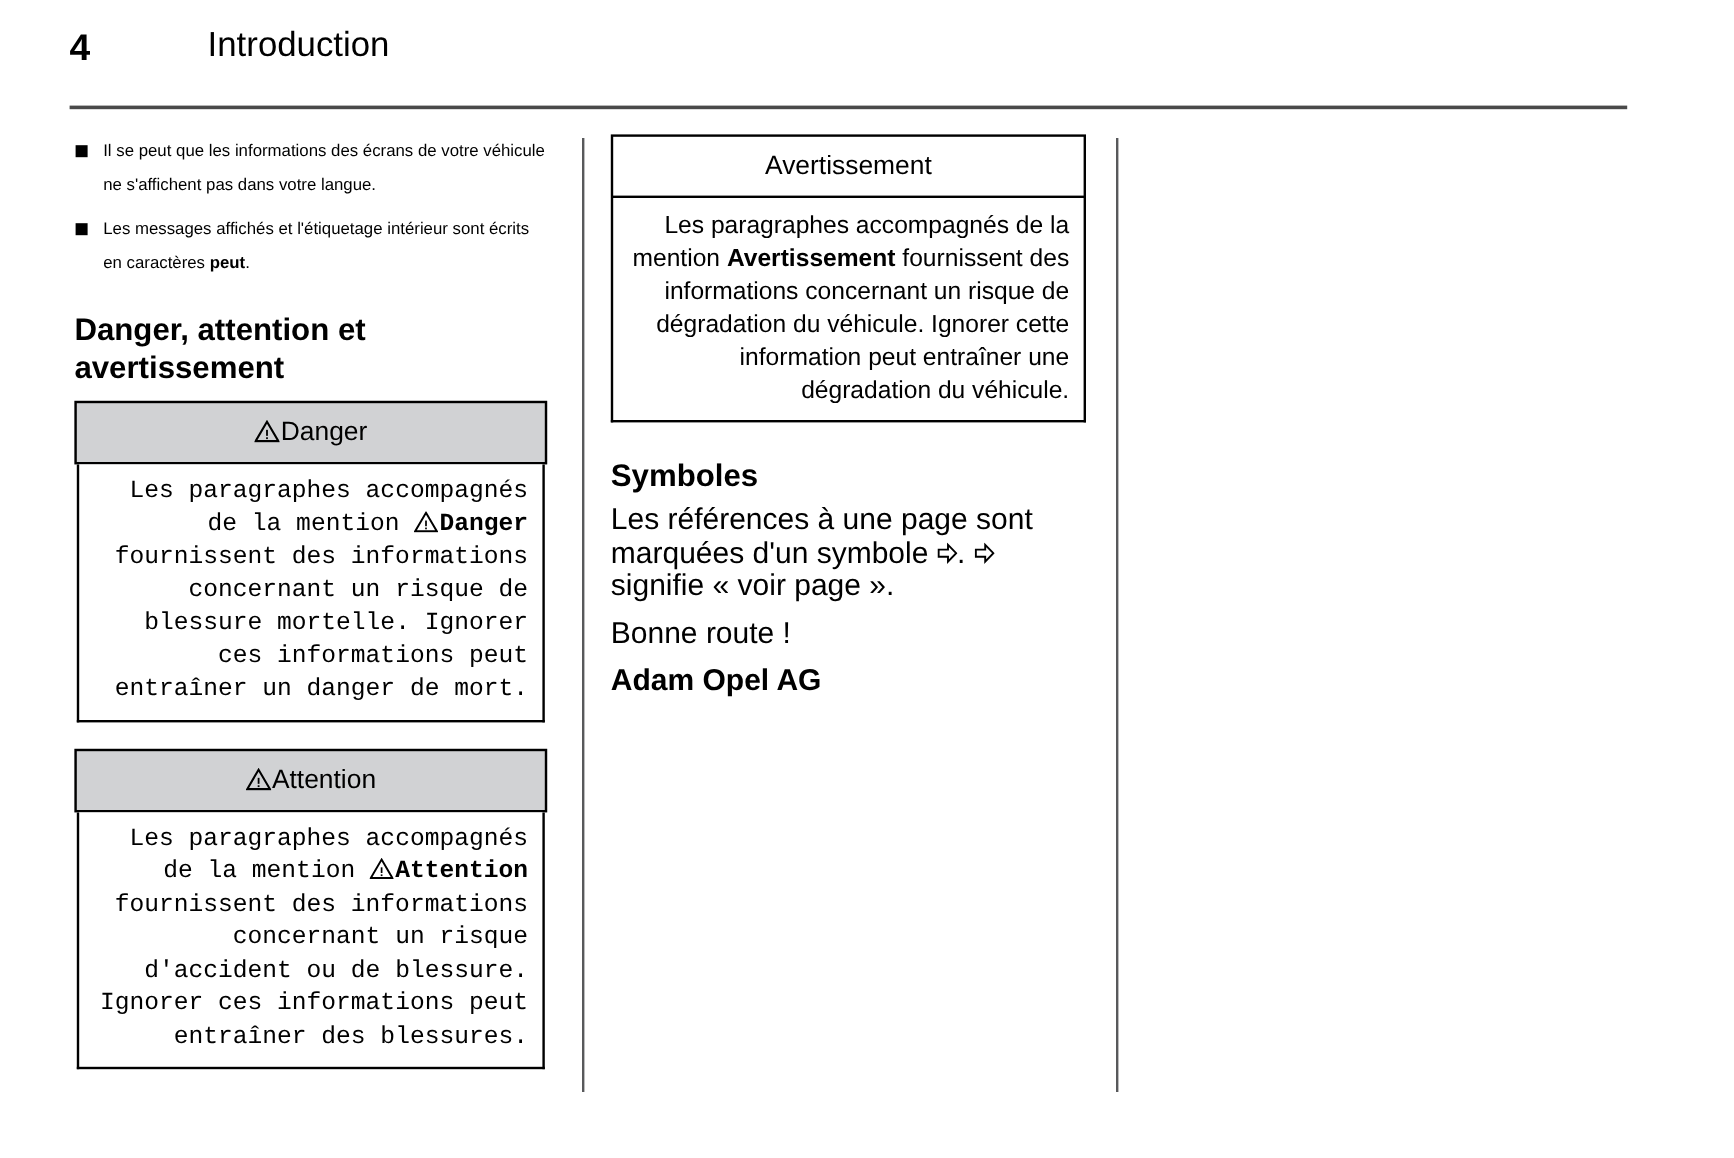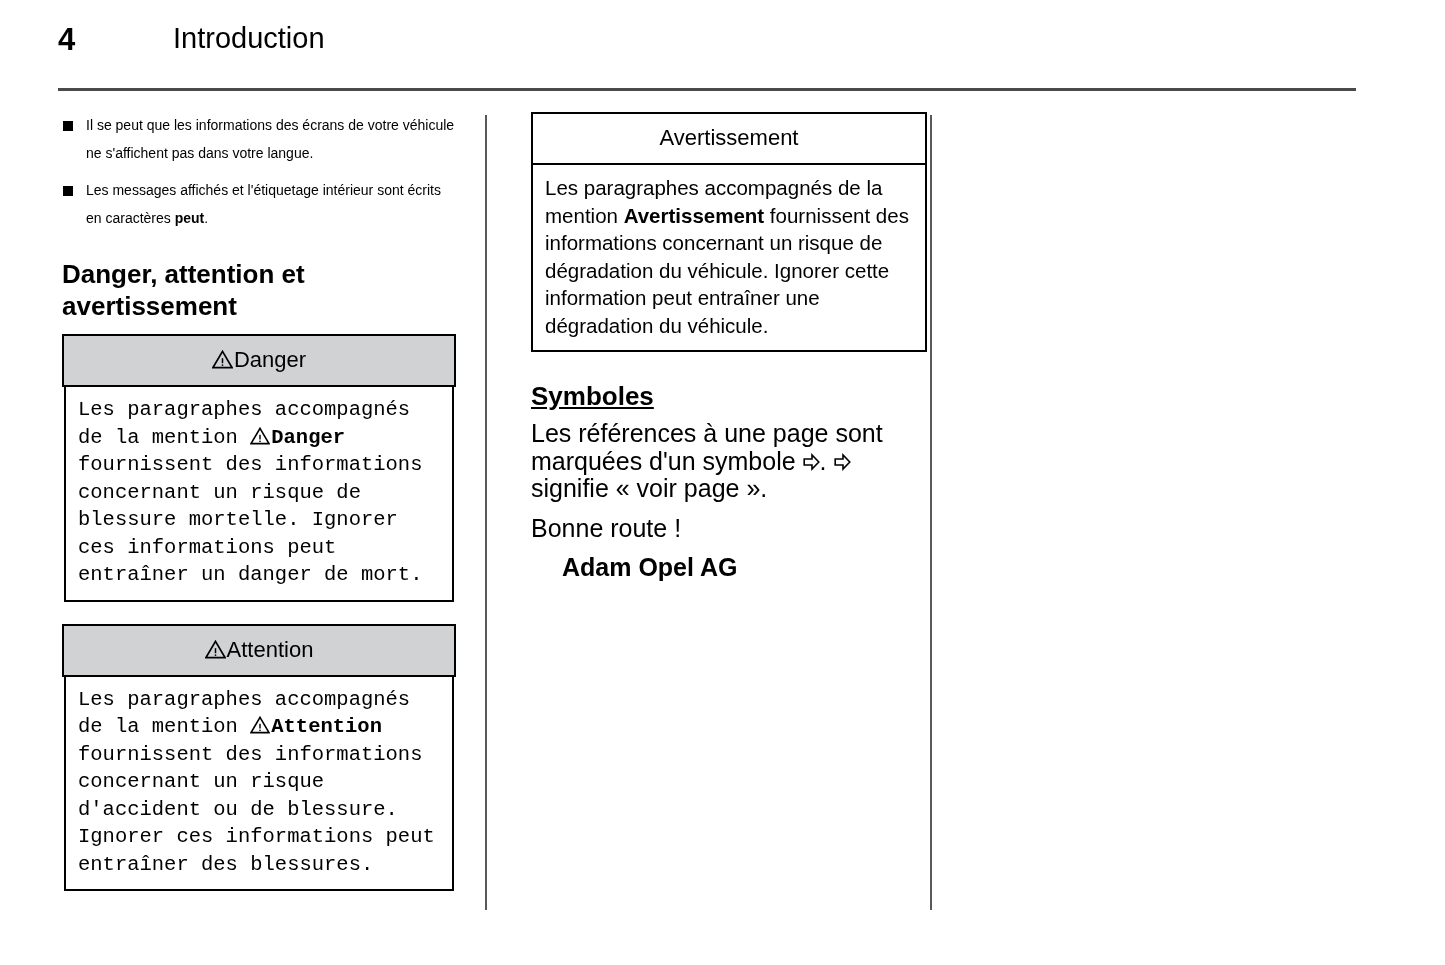--- a/index.html
+++ b/index.html
@@ -59,21 +59,21 @@
   }
   .col-divider.d1 { left: 485px; }
   .col-divider.d2 { left: 930px; }
 
   
   .col {
     position: absolute;
     top: 112px;
   }
   .col-left  { left: 62px;  width: 394px; }
-  .col-mid   { left: 531px; width: 396px; }
+  .col-mid   { left: 509px; width: 396px; }
 
   
   .bullet-list {
     margin: 0;
     padding: 0;
     list-style: none;
   }
   .bullet-item {
     position: relative;
     padding-left: 24px;
@@ -92,21 +92,21 @@
   }
 
   
   .section-heading {
     font-size: 26px;
     font-weight: 700;
     line-height: 32px;
     margin: 0;
   }
   .heading-danger { margin-top: 26px; margin-bottom: 12px; }
-  .heading-symboles { margin-top: 0; margin-bottom: 8px; text-decoration: underline; }
+  .heading-symboles { margin-top: 0; margin-bottom: 8px; }
 
   
   .notice {
     margin-bottom: 22px;
   }
   .notice-head {
     border: 2px solid #000;
     text-align: center;
     font-size: 22px;
     font-weight: 400;
@@ -117,38 +117,39 @@
   .notice-head.shaded { background: #d1d2d4; }
   .notice-head.plain  { background: #ffffff; }
   .notice-body {
     border: 2px solid #000;
     border-top: none;
     background: #ffffff;
     font-size: 20.5px;
     line-height: 27.5px;
     padding: 9px 12px 11px;
     box-sizing: border-box;
+    text-align: right;
   }
   .notice-left .notice-body { margin: 0 2px; font-family: Liberation Mono, monospace; }
 
   .warn-tri {
     display: inline-block;
     vertical-align: -2px;
     margin-right: 1px;
   }
   .warn-tri svg { display: block; }
   b, strong { font-weight: 700; }
 
   
   .para {
     font-size: 25px;
     line-height: 27.5px;
     margin: 0 0 12px 0;
   }
-  .para:last-child { margin-bottom: 0; margin-left: 31px; }
+  .para:last-child { margin-bottom: 0; }
   .para.bold { font-weight: 700; }
   .arrow-glyph {
     display: inline-block;
     vertical-align: -1px;
   }
   .arrow-glyph svg { display: block; }
 </style>
 </head>
 <body>
 

